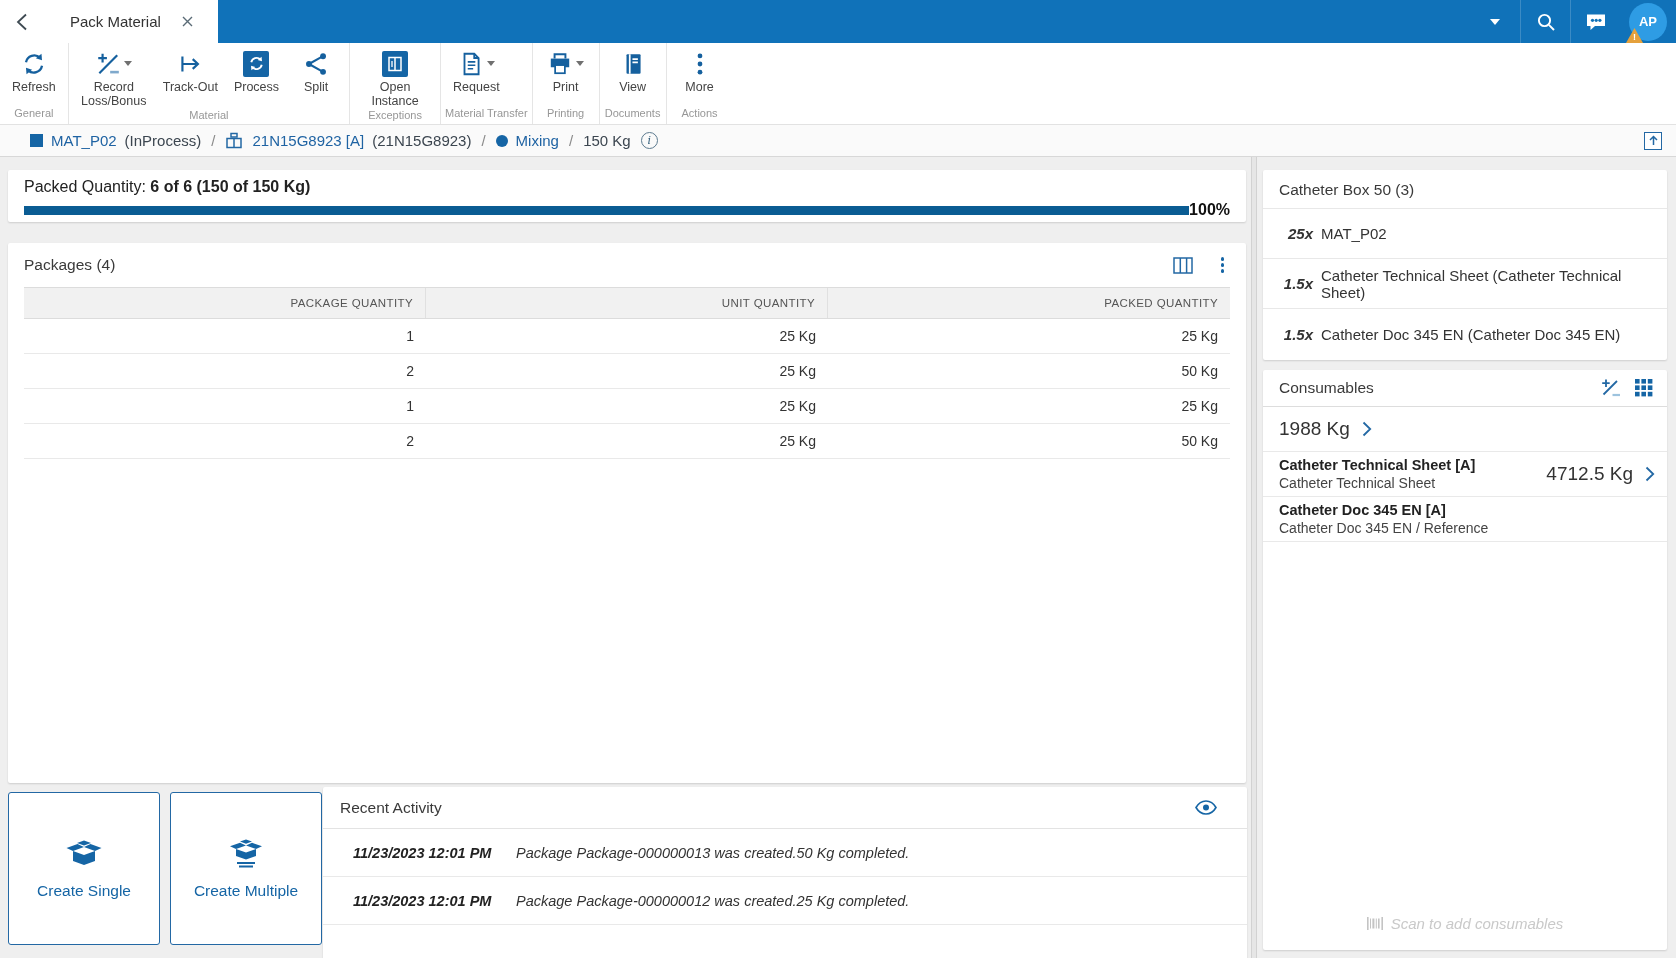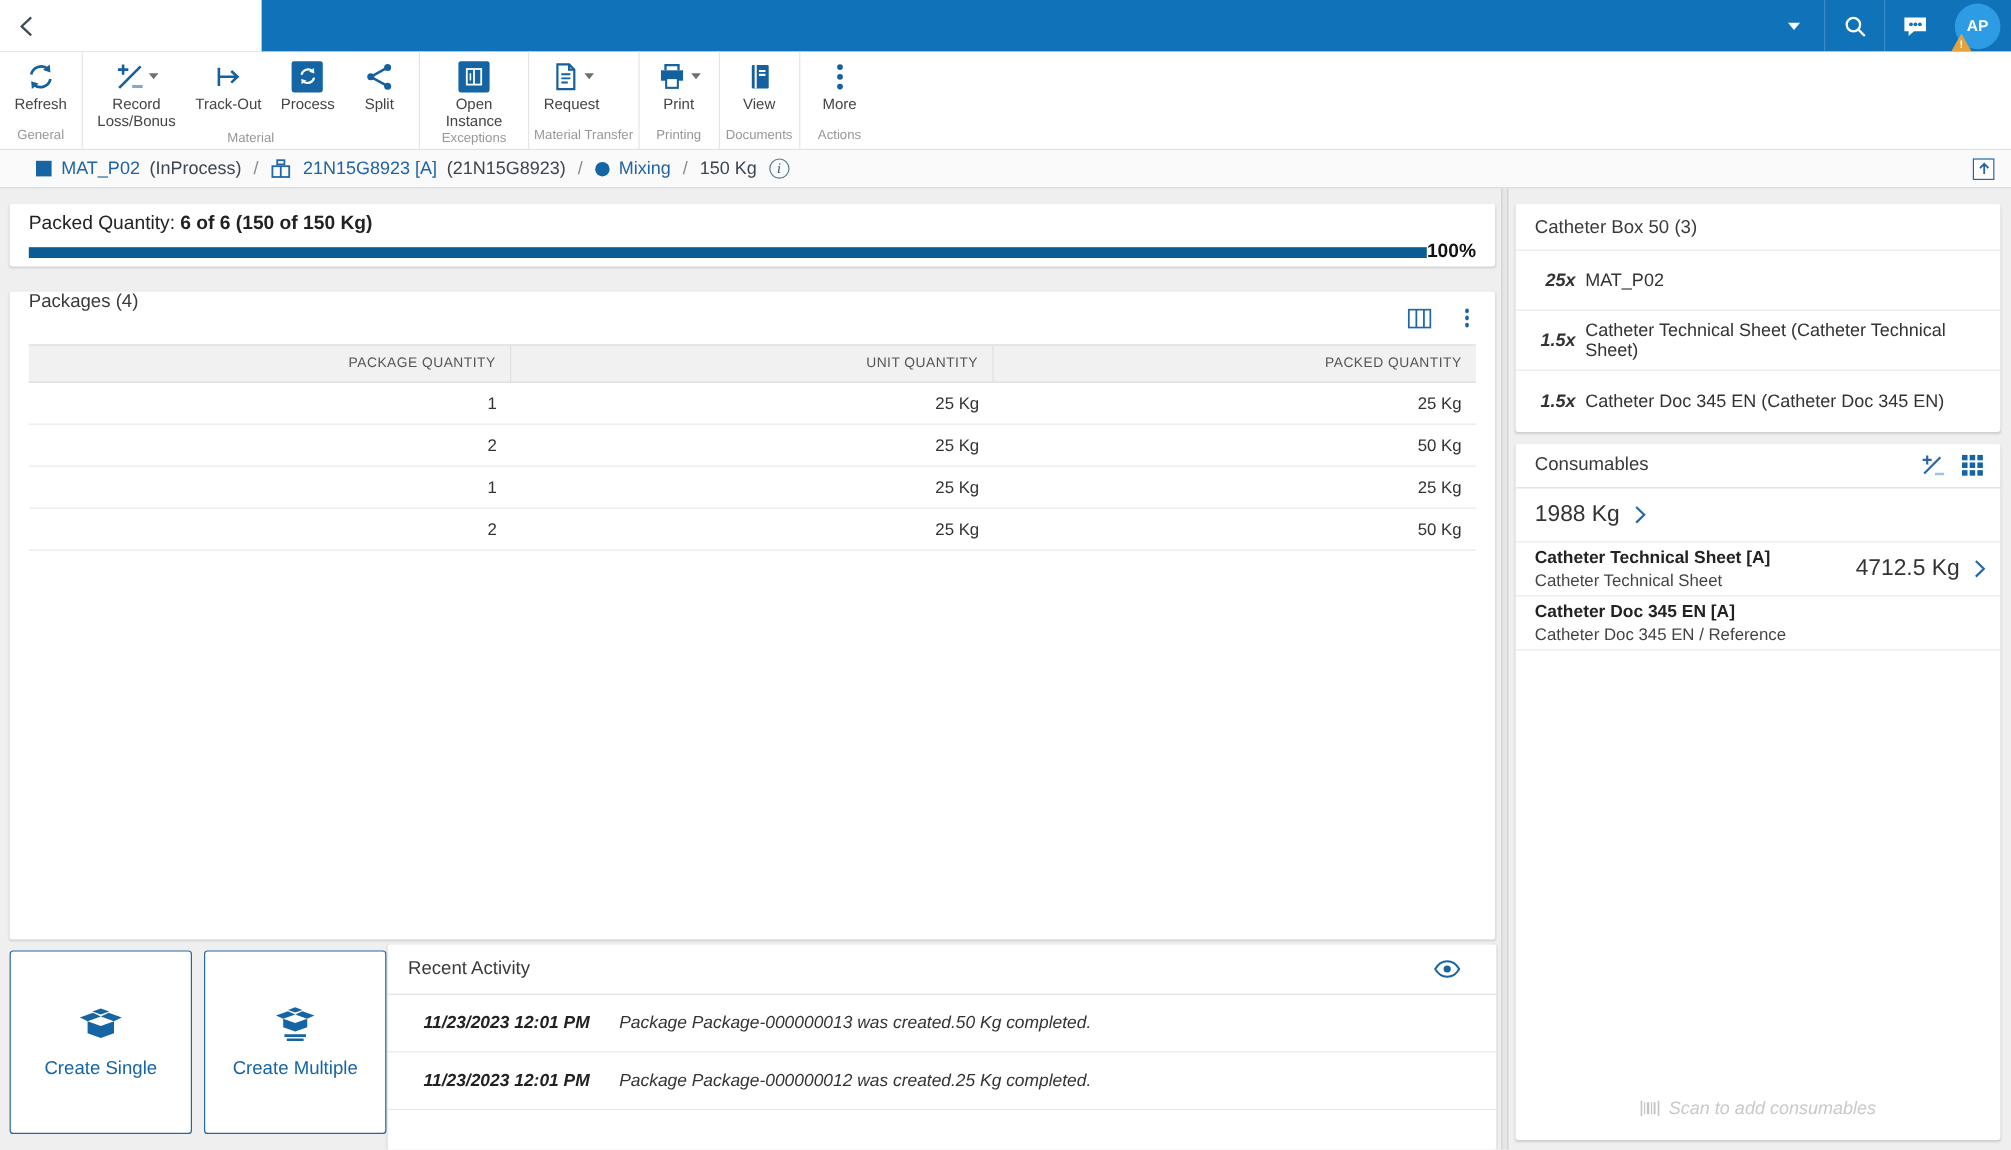--- a/index.html
+++ b/index.html
@@ -51,21 +51,21 @@
   .card-packed { left:8px; top:13px; width:1238px; height:52px; padding:8px 16px 0 16px; }
   .packed-line { font-size:16px; color:#222; }
   .packed-line b { font-weight:700; }
   .pbar-row { display:flex; align-items:center; margin-top:5px; }
   .pbar-track { flex:1; height:9px; background:#e8e8e8; }
   .pbar-fill { height:9px; background:#0A5C93; }
   .pbar-label { font-size:16px; font-weight:700; color:#111; }
 
   
   .card-packages { left:8px; top:86px; width:1238px; height:540px; }
-  .pkg-header { height:44px; display:flex; padding:0 20px 0 16px; }
+  .pkg-header { height:44px; display:flex; align-items:center; padding:0 20px 0 16px; }
   .pkg-title { font-size:15.5px; color:#3a3a3a; }
   .pkg-icons { margin-left:auto; display:flex; align-items:center; gap:26px; }
   .kebab { display:flex; flex-direction:column; gap:2.5px; cursor:pointer; padding:2px; }
   .kebab i { width:3.5px; height:3.5px; border-radius:50%; background:#1565A5; }
   .ptable { margin:0 16px; }
   .tr { display:grid; grid-template-columns:1fr 1fr 1fr; }
   .tr-head { background:#f1f1f1; border-top:1px solid #dcdcdc; border-bottom:1px solid #dcdcdc; height:32px; }
   .th { display:flex; align-items:center; justify-content:flex-end; padding-right:12px; font-size:11.5px; letter-spacing:0.4px; color:#555; border-right:1px solid #e0e0e0; }
   .th:last-child { border-right:none; }
   .tr-data { height:35px; border-bottom:1px solid #e9e9e9; }
@@ -111,20 +111,28 @@
 </style>
 </head>
 <body>
 
 <div class="topbar">
   <div class="topbar-white">
     <div class="back-btn">
       <svg width="12" height="18" viewBox="0 0 12 18">
           <polyline points="10,1.5 2,9 10,16.5" fill="none" stroke="#3E4A52" stroke-width="1.8"></polyline>
         </svg>
+    </div>
+    <div class="tab">
+      <span class="tab-title">Pack Material</span>
+      <span class="tab-close">
+        <svg width="11" height="11" viewBox="0 0 11 11">
+            <path d="M1 1l9 9M10 1l-9 9" stroke="#5a6b76" stroke-width="1.4"></path>
+          </svg>
+      </span>
     </div>
   </div>
   <div class="topbar-right">
     <div class="tb-item nosep">
         <span class="caret-white"></span>
       </div>
     <div class="tb-item">
       <svg width="20" height="20" viewBox="0 0 20 20">
           <circle cx="8.5" cy="8.5" r="5.6" fill="none" stroke="#fff" stroke-width="1.9"></circle>
           <line x1="12.9" y1="12.9" x2="18" y2="18" stroke="#fff" stroke-width="1.9"></line>

